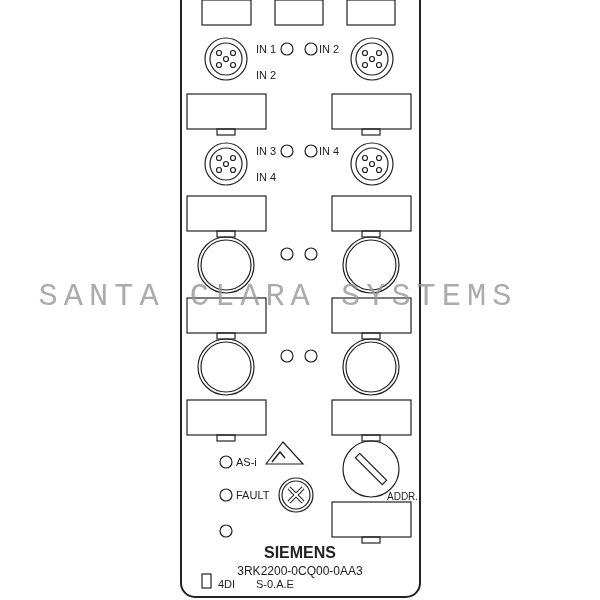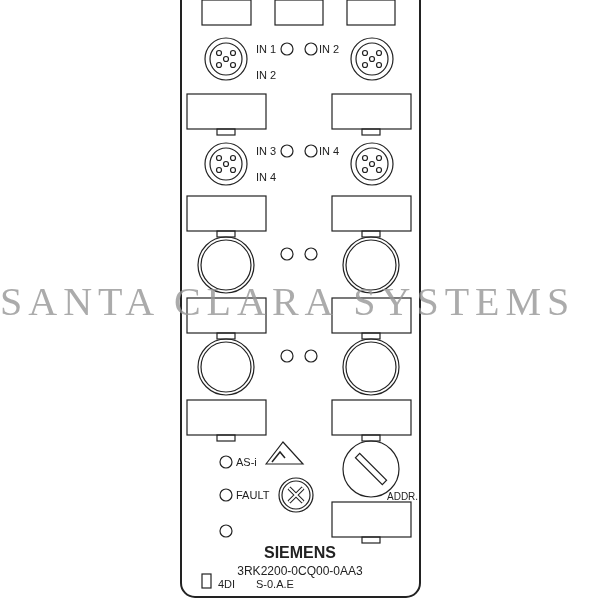--- a/index.html
+++ b/index.html
@@ -3,21 +3,21 @@
 <meta charset="utf-8">
 <style>
   html, body { margin:0; padding:0; background:#ffffff; }
   body { width:600px; height:600px; position:relative; overflow:hidden; font-family:"Liberation Sans", sans-serif; }
   #stage { position:absolute; left:0; top:0; width:600px; height:600px; }
   .lbl { font-family:"Liberation Sans", sans-serif; font-size:11px; fill:#222; }
   .brand { font-family:"Liberation Sans", sans-serif; font-weight:bold; font-size:16px; fill:#222; }
   .part { font-family:"Liberation Sans", sans-serif; font-size:12px; fill:#222; }
   .small { font-family:"Liberation Sans", sans-serif; font-size:11px; fill:#222; }
   .watermark { position:absolute; left:0; top:278px; width:556px; text-align:center;
-    font-family:Liberation Serif, serif; font-size:40px; letter-spacing:6px; color:rgba(150,150,150,0.8);
+    font-family:Liberation Mono, monospace; font-size:32px; letter-spacing:6px; color:rgba(150,150,150,0.8);
     pointer-events:none; white-space:nowrap; }
 </style>
 </head>
 <body>
 
 <svg id="stage" viewBox="0 0 600 600" xmlns="http://www.w3.org/2000/svg">
   <g fill="none" stroke="#222" stroke-width="1.2">
 
     <rect x="181" y="-20" width="239" height="617" rx="14" stroke-width="2"></rect>
 

